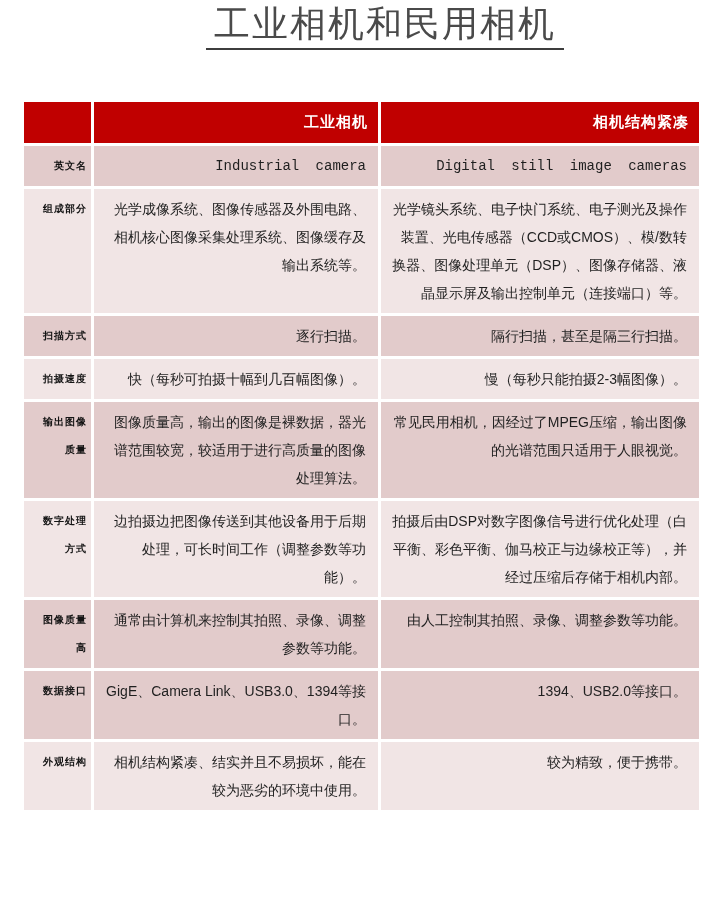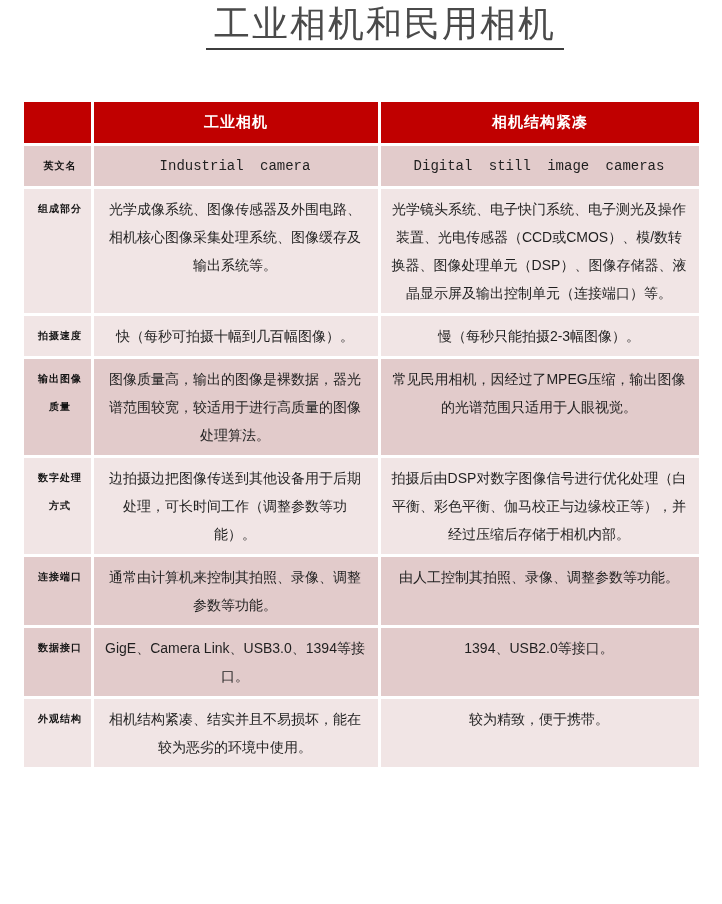--- a/index.html
+++ b/index.html
@@ -35,21 +35,21 @@
     table-layout: fixed;
     width: 678px;
     margin: 49px 0 0 21px;
   }
   col.c-label { width: 70px; }
   col.c-ind   { width: 287px; }
   col.c-con   { width: 321px; }
   th, td {
     border: 3px solid var(--grid-line, #ffffff);
     vertical-align: top;
-    text-align: center;
+    text-align: right;
     word-break: break-word;
   }
   thead th {
     background: var(--header-bg, #c00000);
     color: var(--header-text, #ffffff);
     font-size: 15px;
     font-weight: bold;
     letter-spacing: 1px;
     padding: 11px 10px 11px 10px;
   }
@@ -99,37 +99,42 @@
     <tr class="dark">
       <th>英文名</th>
       <td class="mono">Industrial camera</td>
       <td class="mono">Digital still image cameras</td>
     </tr>
     <tr class="light">
       <th>组成部分</th>
       <td>光学成像系统、图像传感器及外围电路、相机核心图像采集处理系统、图像缓存及输出系统等。</td>
       <td>光学镜头系统、电子快门系统、电子测光及操作装置、光电传感器（CCD或CMOS）、模/数转换器、图像处理单元（DSP）、图像存储器、液晶显示屏及输出控制单元（连接端口）等。</td>
     </tr>
+    <tr class="dark">
+      <th>扫描方式</th>
+      <td>逐行扫描。</td>
+      <td>隔行扫描，甚至是隔三行扫描。</td>
+    </tr>
     <tr class="light">
       <th>拍摄速度</th>
       <td>快（每秒可拍摄十幅到几百幅图像）。</td>
       <td>慢（每秒只能拍摄2-3幅图像）。</td>
     </tr>
     <tr class="dark">
       <th>输出图像质量</th>
       <td>图像质量高，输出的图像是裸数据，器光谱范围较宽，较适用于进行高质量的图像处理算法。</td>
       <td>常见民用相机，因经过了MPEG压缩，输出图像的光谱范围只适用于人眼视觉。</td>
     </tr>
     <tr class="light">
       <th>数字处理方式</th>
       <td>边拍摄边把图像传送到其他设备用于后期处理，可长时间工作（调整参数等功能）。</td>
       <td>拍摄后由DSP对数字图像信号进行优化处理（白平衡、彩色平衡、伽马校正与边缘校正等），并经过压缩后存储于相机内部。</td>
     </tr>
     <tr class="dark">
-      <th>连接端口</th>
+      <th>图像质量高</th>
       <td>通常由计算机来控制其拍照、录像、调整参数等功能。</td>
       <td>由人工控制其拍照、录像、调整参数等功能。</td>
     </tr>
     <tr class="dark">
       <th>数据接口</th>
       <td>GigE、Camera Link、USB3.0、1394等接口。</td>
       <td>1394、USB2.0等接口。</td>
     </tr>
     <tr class="light">
       <th>外观结构</th>

